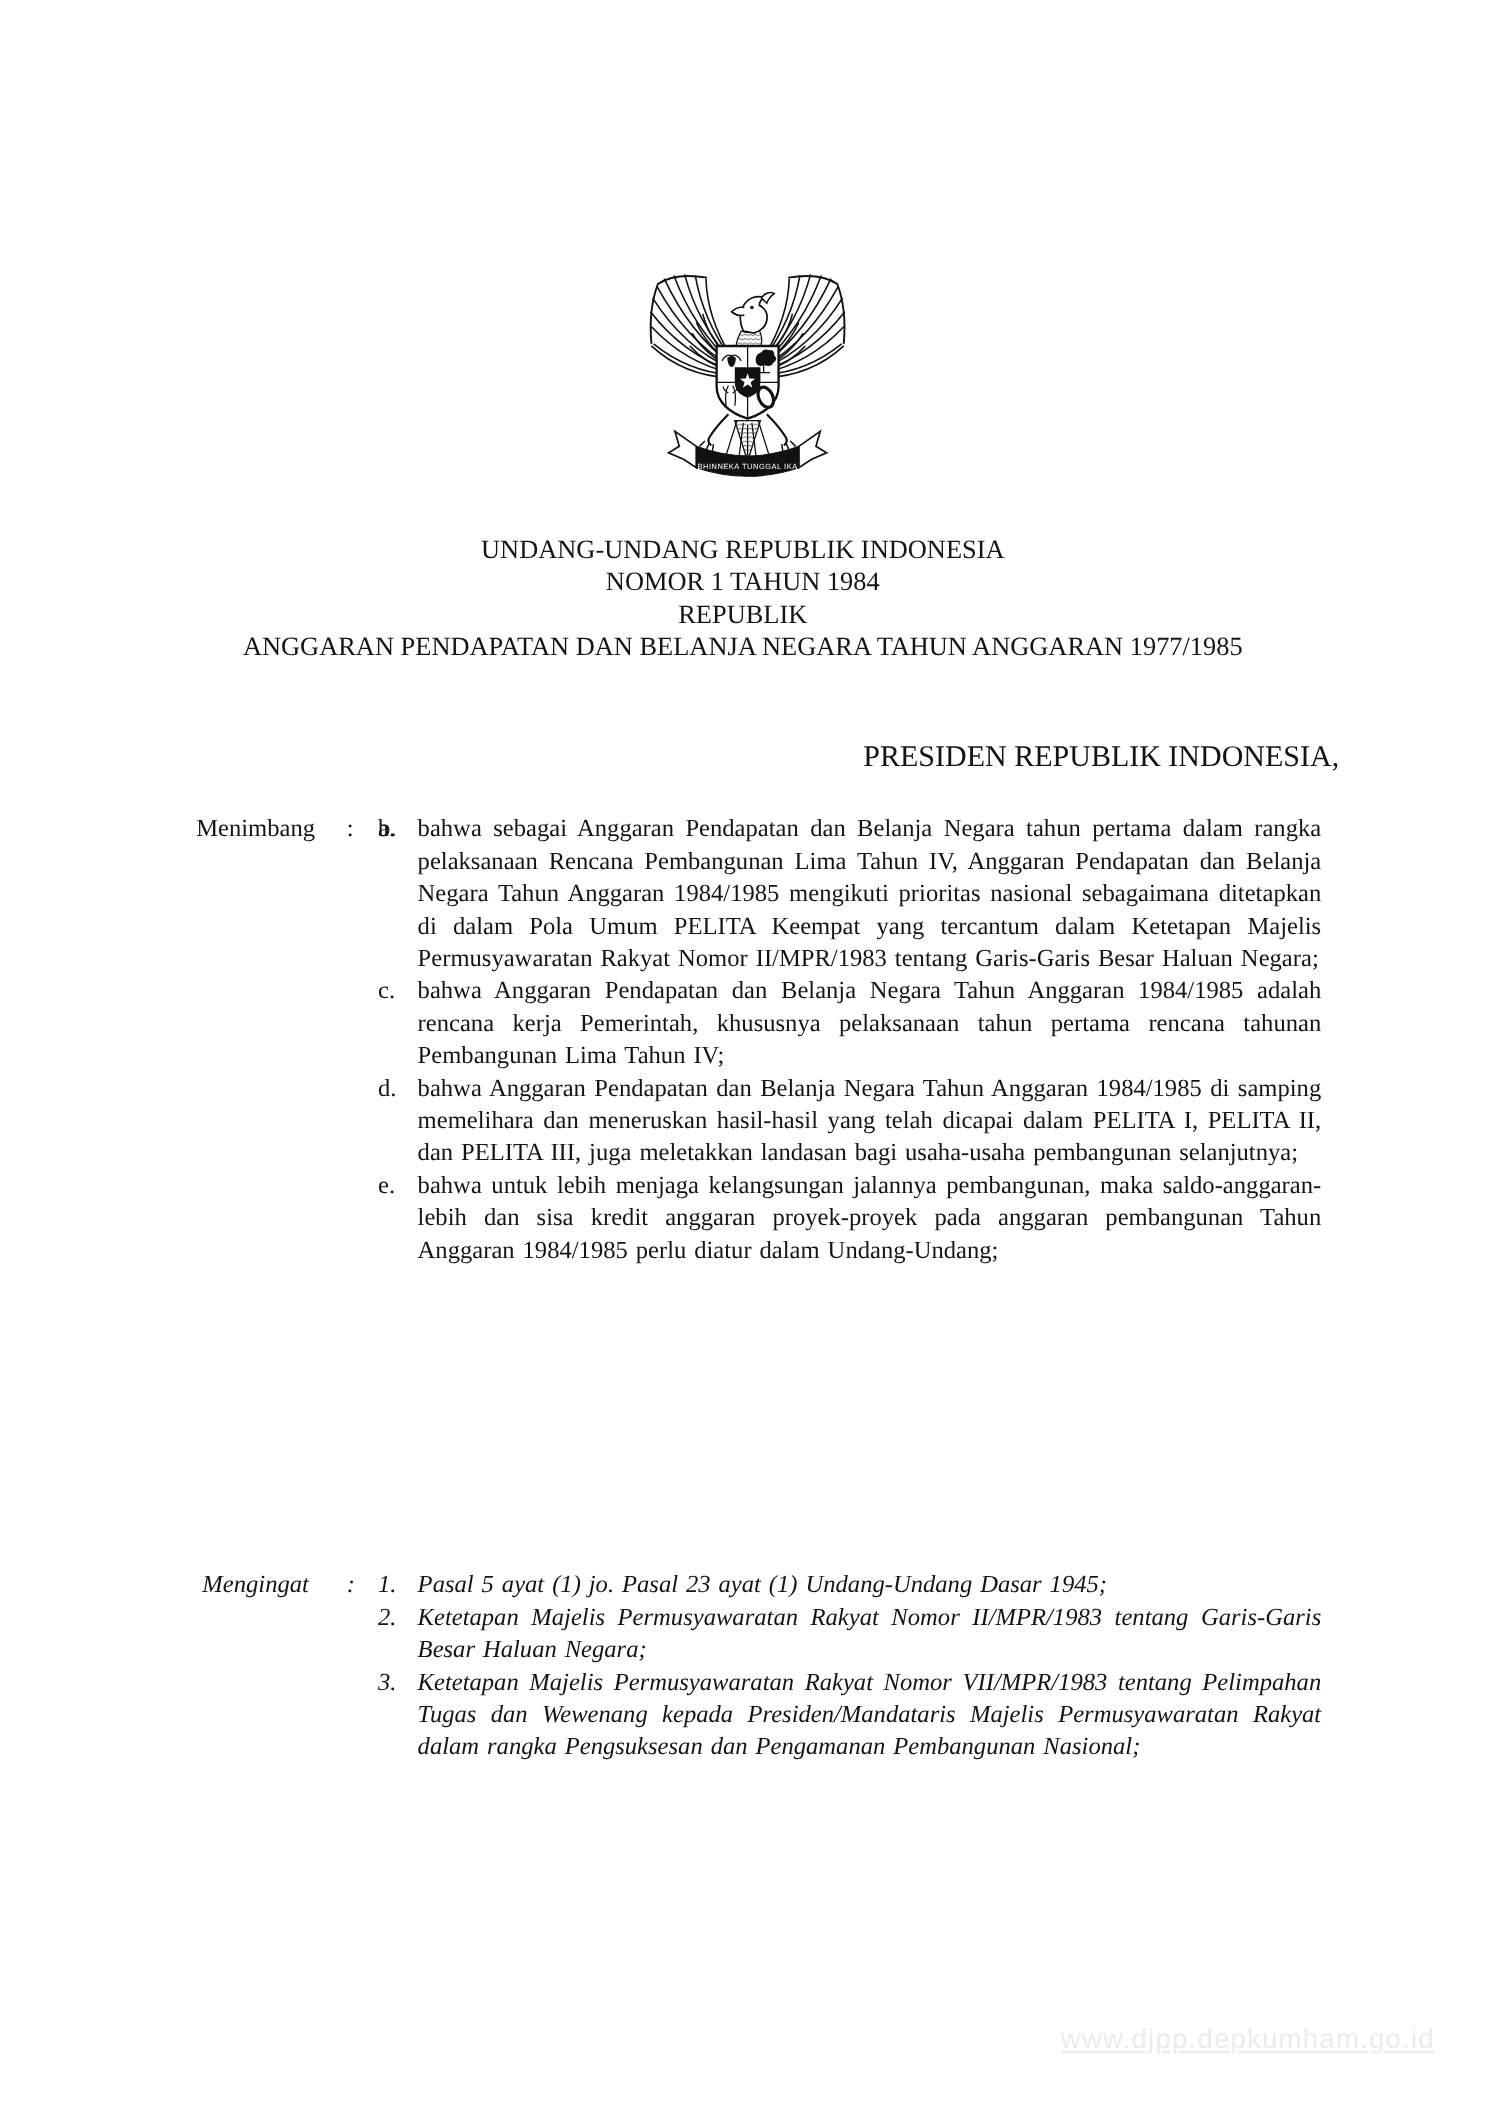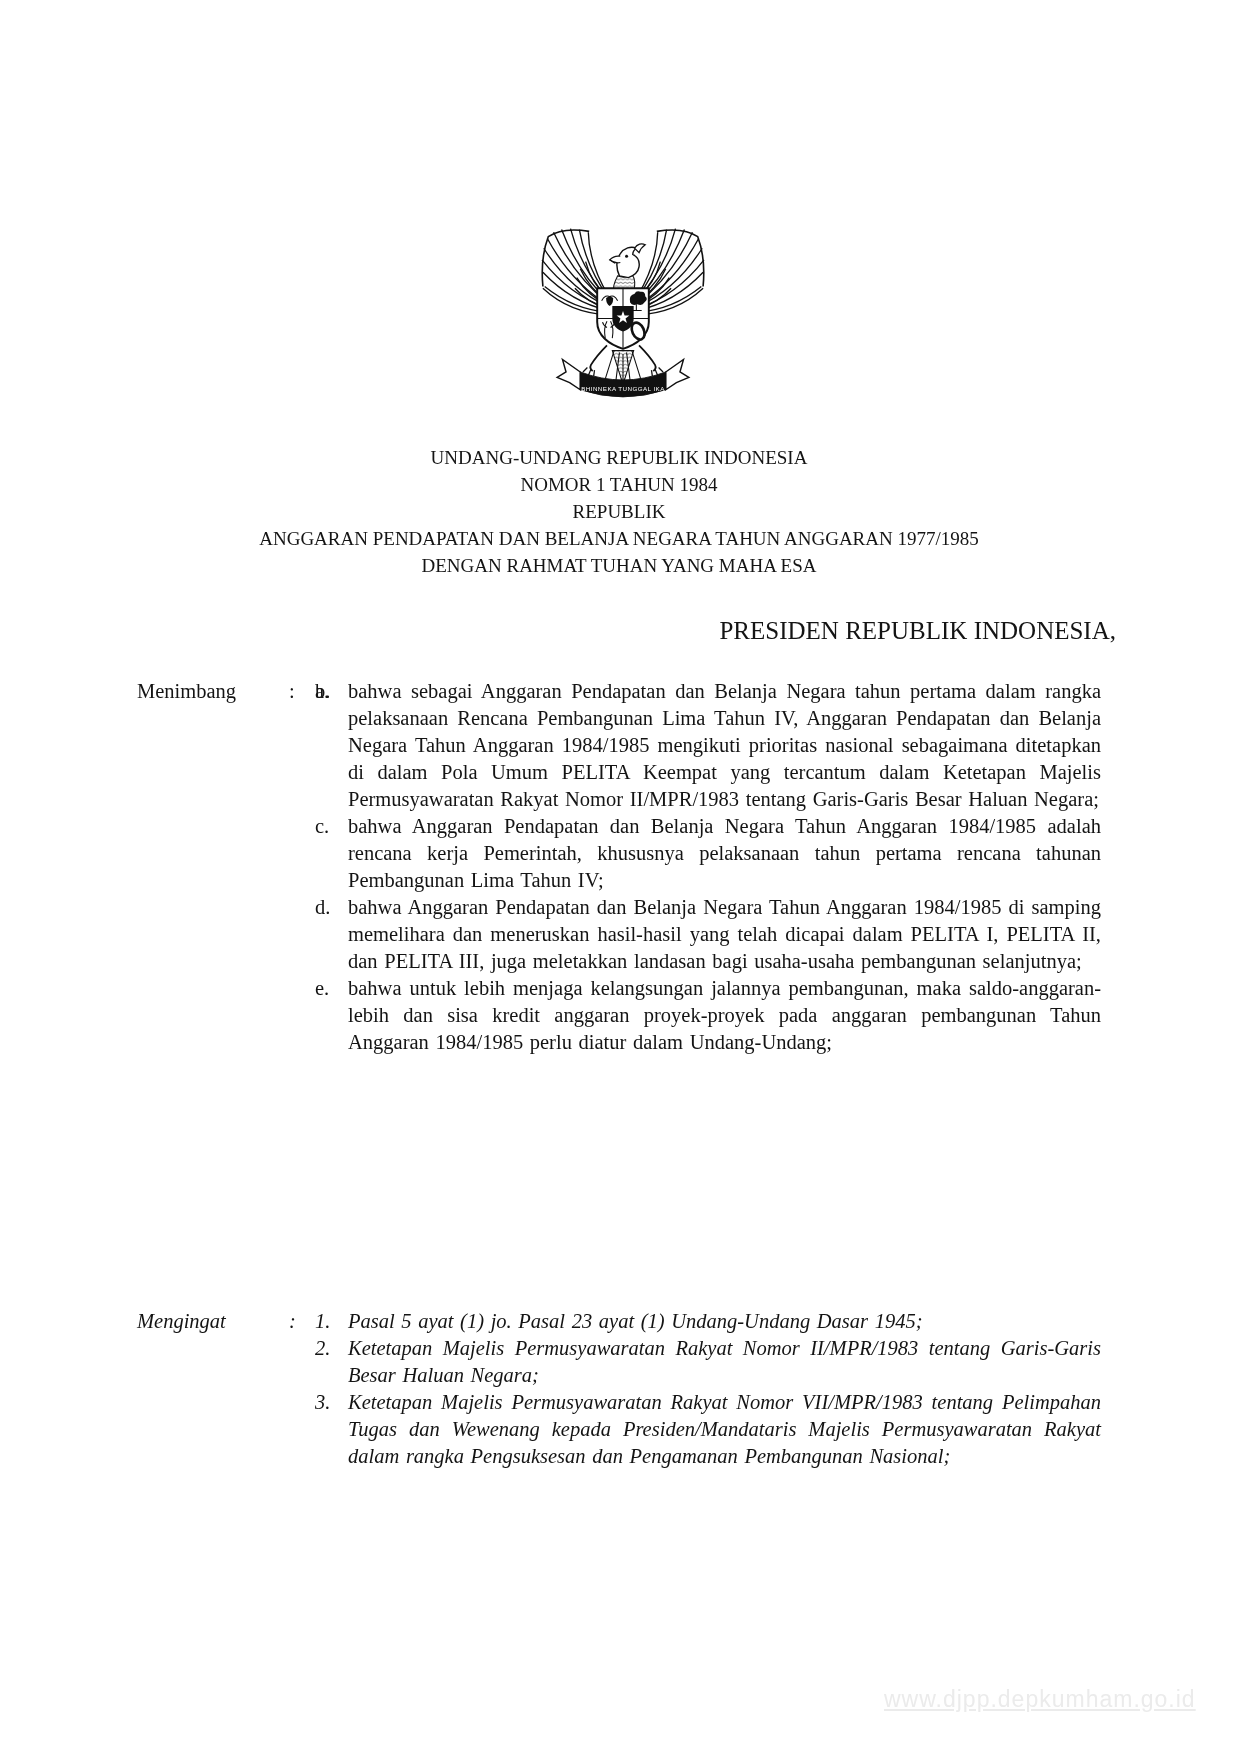--- a/index.html
+++ b/index.html
@@ -18,40 +18,40 @@
     position: absolute;
     top: 220px; left: 534px;
     width: 178px; height: 190px;
   }
 
   
   .title-block {
     position: absolute;
     top: 444px; left: 137px; width: 964px;
     text-align: center;
-    font-size: 19px; line-height: 27px;
+    font-size: 22px; line-height: 27px;
     white-space: nowrap;
   }
   .preamble-heading {
     position: absolute;
     top: 617px; left: 152px; width: 964px;
     text-align: right;
     font-size: 25px; line-height: 27px;
   }
 
   
   .section {
     position: absolute;
     left: 137px; width: 964px;
     font-size: 20.5px; line-height: 27px;
     display: flex; align-items: flex-start;
   }
   #section-menimbang { top: 678px; }
   #section-mengingat { top: 1308px; font-style: italic; }
-  .sec-label { width: 152px; flex: none; }
+  .sec-label { width: 152px; flex: none; text-align: center; }
   .sec-colon { width: 26px; flex: none; }
   .sec-items { flex: 1; }
   .item {
     position: relative;
     padding-left: 33px;
     text-align: justify;
     word-spacing: 1.5px;
   }
   .item .marker { position: absolute; left: 0; top: 0; }
 
@@ -140,21 +140,20 @@
     <path d="M148,170 L168,156 L164,170 L174,176 L160,182 L148,190 Z" fill="#fff" stroke="#111" stroke-width="1.6"></path>
     <path d="M52,170 Q100,188 148,170 L148,190 Q100,206 52,190 Z" fill="#111" stroke="#111"></path>
     <text x="100" y="191" text-anchor="middle" font-size="7" letter-spacing="0.5" fill="#fff" font-family="Liberation Sans, sans-serif">BHINNEKA TUNGGAL IKA</text>
   </svg>
 
   <div class="title-block">
     <div>UNDANG-UNDANG REPUBLIK INDONESIA</div>
     <div>NOMOR 1 TAHUN 1984</div>
     <div>REPUBLIK</div>
     <div>ANGGARAN PENDAPATAN DAN BELANJA NEGARA TAHUN ANGGARAN 1977/1985</div>
-    <div>DENGAN RAHMAT TUHAN YANG MAHA ESA</div>
   </div>
 
   <div class="preamble-heading">PRESIDEN REPUBLIK INDONESIA,</div>
 
   <div class="section" id="section-menimbang">
     <div class="sec-label">Menimbang</div>
     <div class="sec-colon">:</div>
     <div class="sec-items">
       <div class="item">
         <span class="marker">a.</span>

